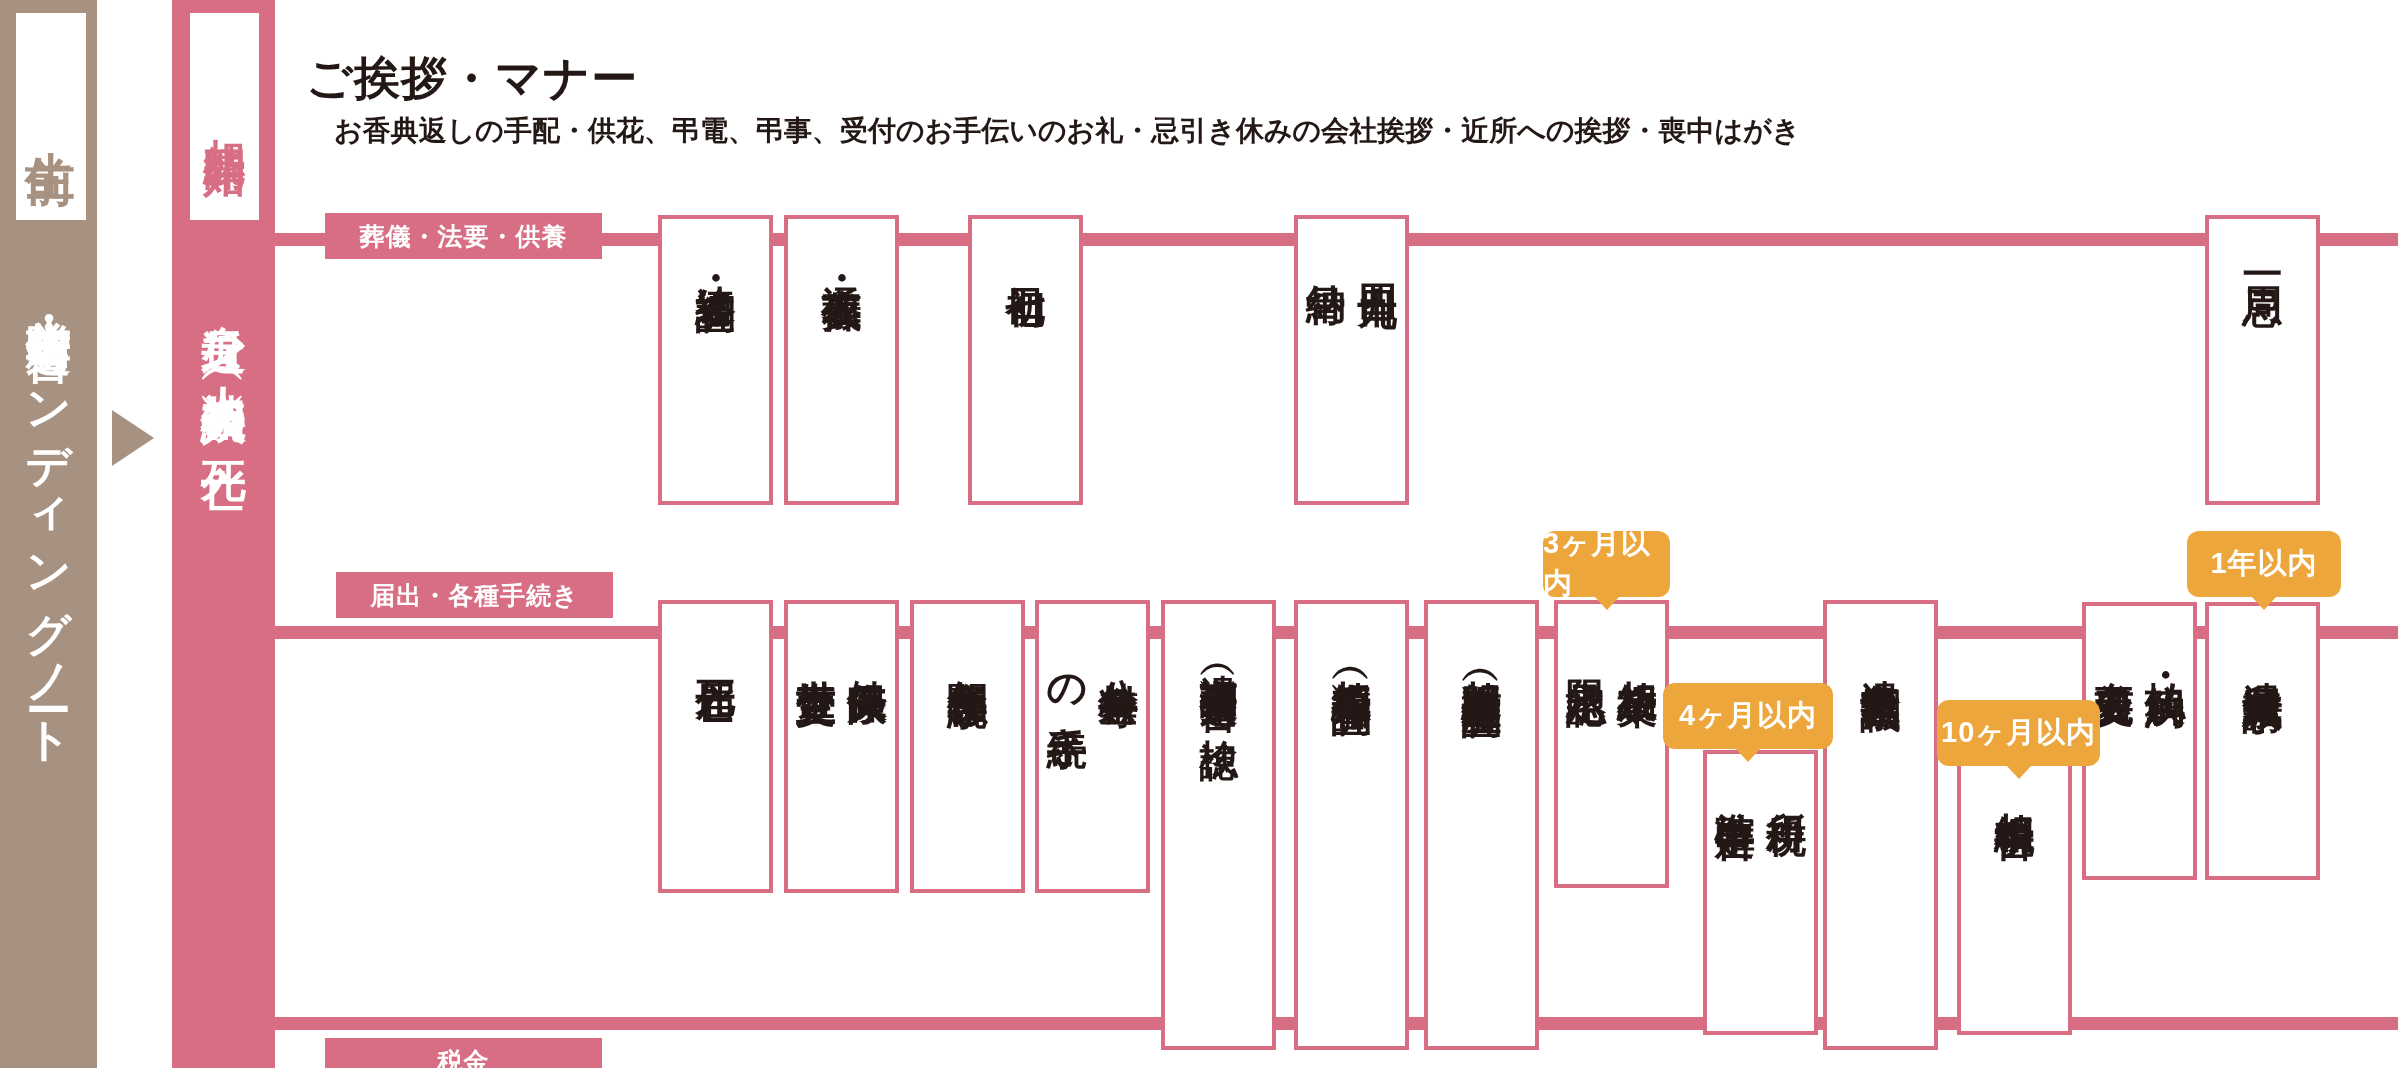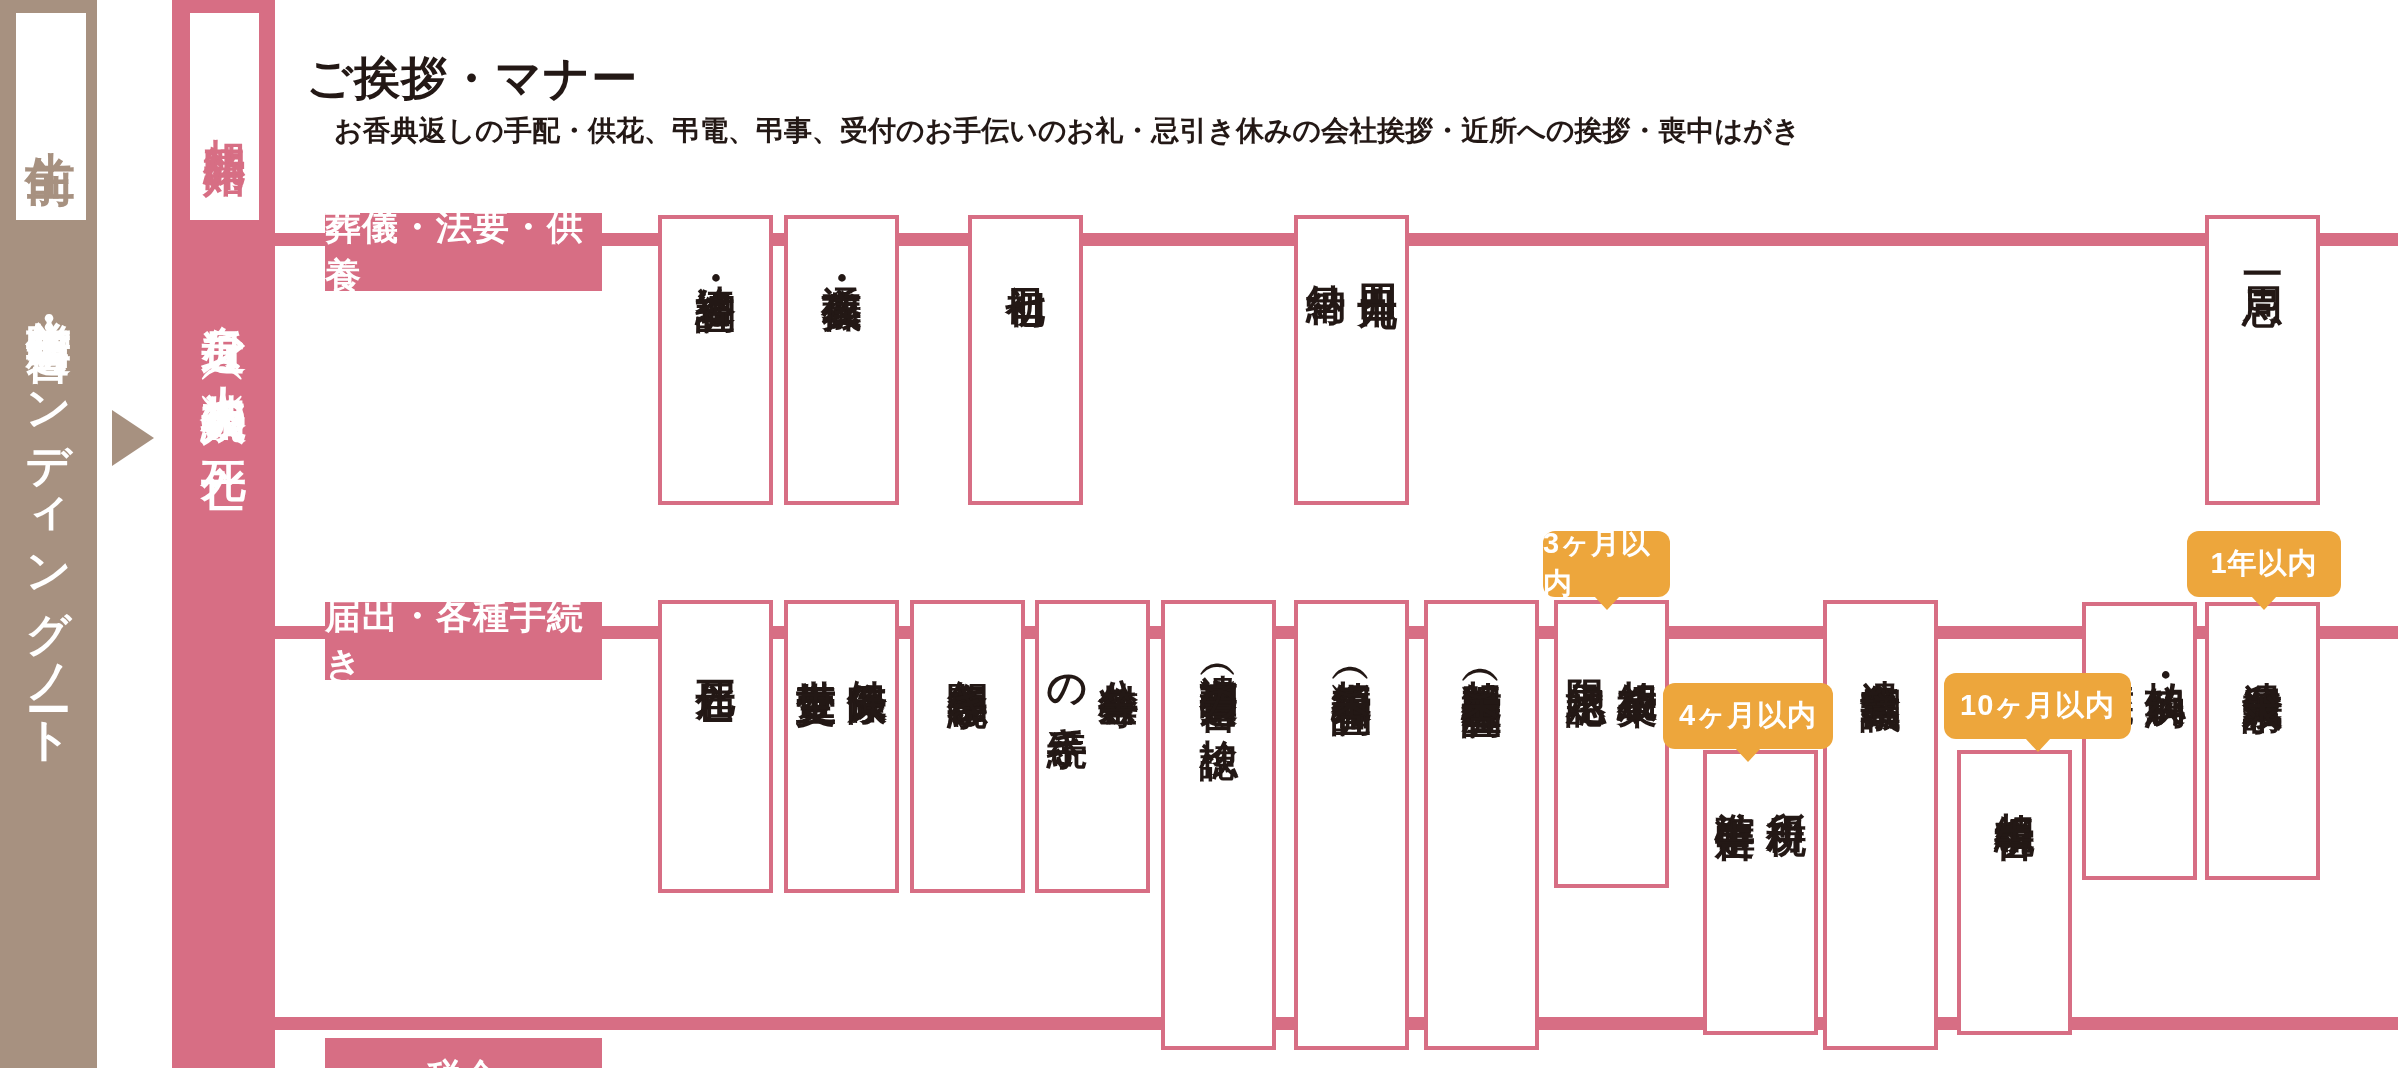--- a/index.html
+++ b/index.html
@@ -36,22 +36,22 @@
     position:absolute; left:306px; top:28px; color:var(--ink);
     font-size:46px; font-weight:bold; letter-spacing:1px;margin-top:20px;
   }
   .subtitle{
     position:absolute; left:306px; top:112px; color:var(--ink);
     font-size:28px; font-weight:bold; letter-spacing:0px;margin-left:28px;
   }
   
   .tline{position:absolute; left:275px; width:2123px; height:13px; background:var(--pink); z-index:1;}
   .row-label{
-    position:absolute; left:325px; width:277px; height:78px; background:var(--pink);
-    color:#fff; font-size:36px; font-weight:bold; z-index:3;
+    position:absolute; left:325px; width:277px; height:46px; background:var(--pink);
+    color:#fff; font-size:25px; font-weight:bold; z-index:3;
     display:flex; align-items:center; justify-content:center; letter-spacing:1px;
   }
   
   .pbox{
     position:absolute; background:#fff; border:4px solid var(--pink); box-sizing:border-box;
     z-index:2; writing-mode:vertical-rl; display:flex; align-items:center;
     justify-content:flex-start;
   }
   .pbox span{
     writing-mode:vertical-rl; white-space:pre; color:var(--ink);
@@ -92,21 +92,21 @@
   <div class="subtitle">お香典返しの手配・供花、弔電、弔事、受付のお手伝いのお礼・忌引き休みの会社挨拶・近所への挨拶・喪中はがき</div>
 
   <div id="generated">
   <div>
     <div class="tline" style="top: 233px;"></div>
     <div class="row-label" style="top: 213px;">葬儀・法要・供養</div>
   </div>
 
   <div>
     <div class="tline" style="top: 626px;"></div>
-    <div class="row-label" style="top: 602px;">届出・各種手続き</div>
+    <div class="row-label" style="top: 572px; margin-left: 11px;">届出・各種手続き</div>
   </div>
 
   <div>
     <div class="tline" style="top: 1017px;"></div>
     <div class="row-label" style="top: 990px; margin-top: 48px;">税金</div>
   </div>
 
   <div class="pbox" style="left: 658px; top: 215px; width: 115px; height: 290px; padding-top: 34px;">
     <span>連絡・調査</span>
   </div>
@@ -182,17 +182,17 @@
   </div>
 
   <div class="pbox" style="left: 1957px; top: 750px; width: 115px; height: 285px; padding-top: 26px;">
     <span>相続税申告</span>
   </div>
 
   <div class="badge" style="left: 1543px; top: 531px; width: 127px; height: 66px;">3ヶ月以内</div>
 
   <div class="badge" style="left: 1663px; top: 683px; width: 170px; height: 66px;">4ヶ月以内</div>
 
-  <div class="badge" style="left: 1937px; top: 673px; width: 187px; height: 66px; margin-left: 7px;">10ヶ月以内</div>
+  <div class="badge" style="left: 1937px; top: 700px; width: 163px; height: 66px;">10ヶ月以内</div>
 
   <div class="badge" style="left: 2187px; top: 531px; width: 154px; height: 66px;">1年以内</div>
 </div>
 </div>
 
 </body></html>

